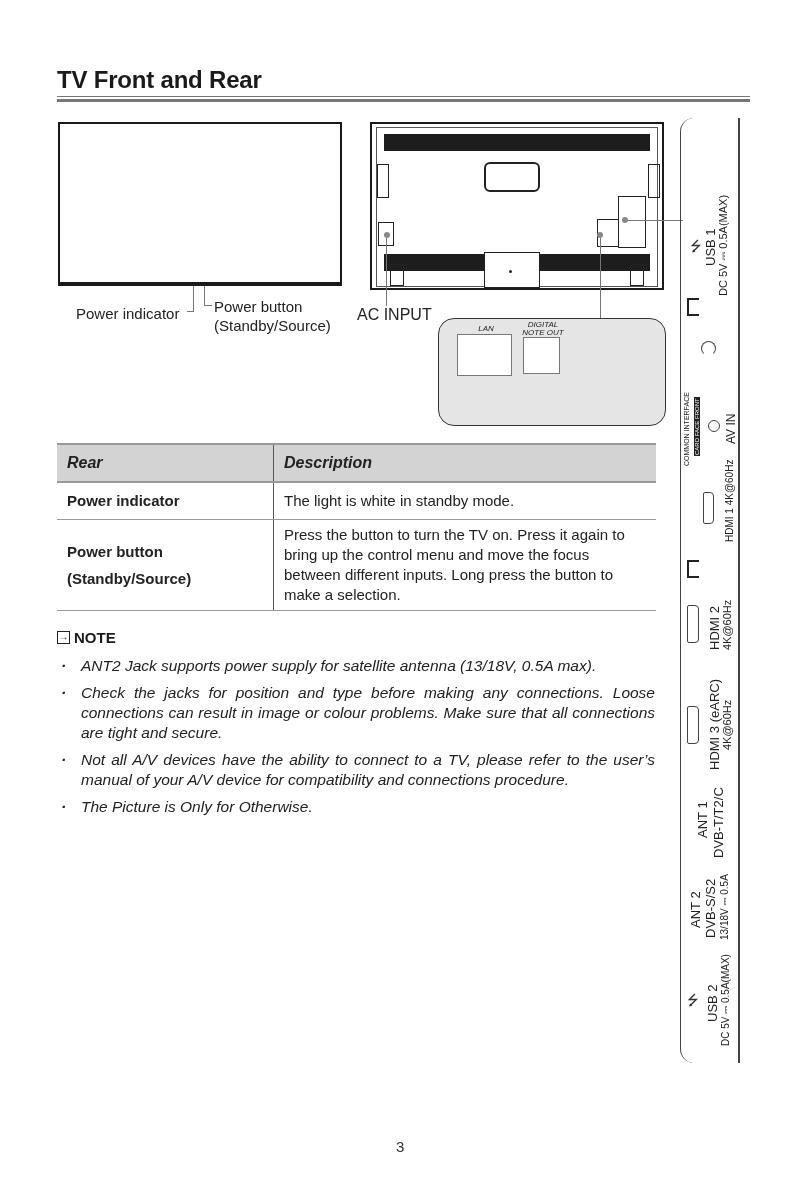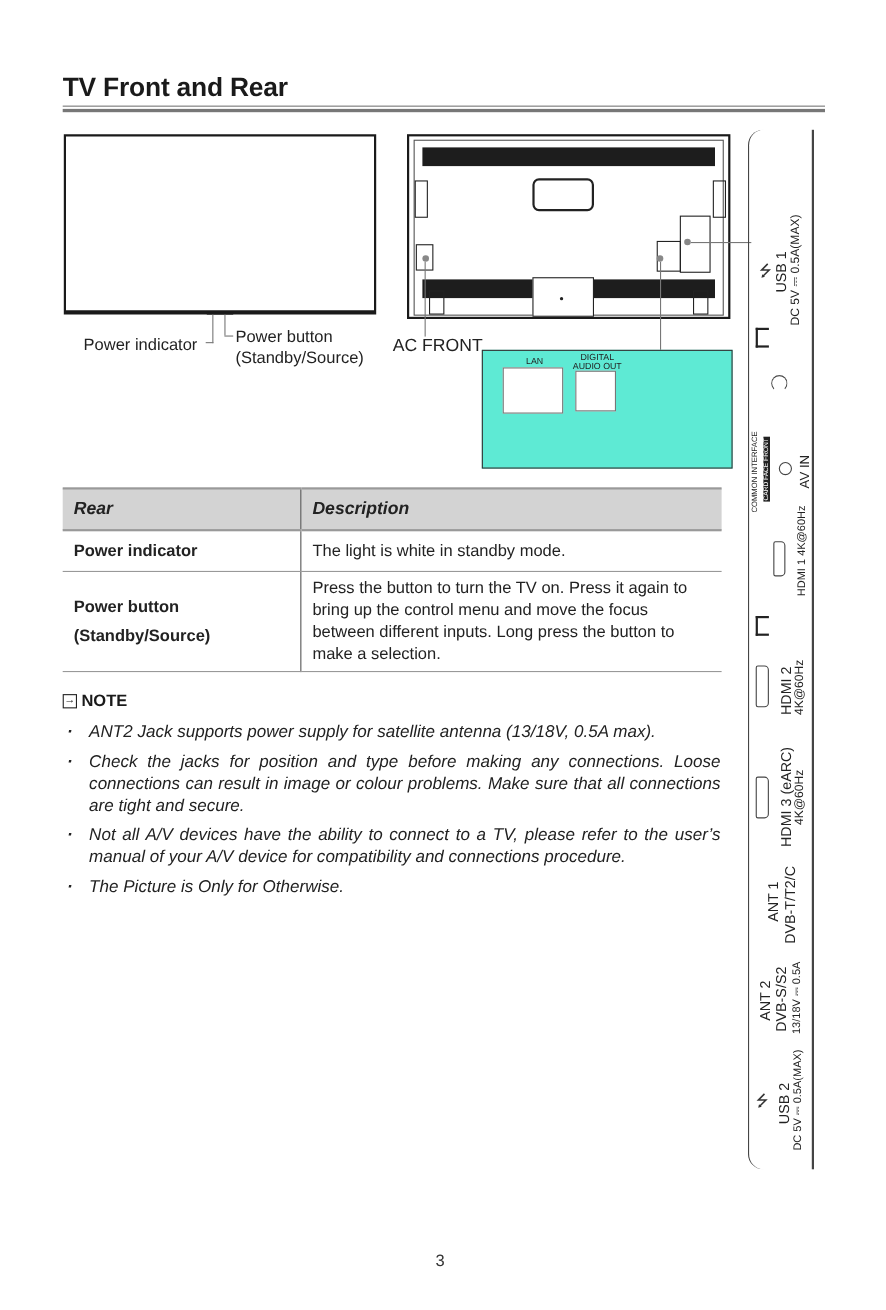--- a/index.html
+++ b/index.html
@@ -10,21 +10,21 @@
     .rule1 { left:57px; top:96px; width:693px; height:1px; background:#777; }
     .rule2 { left:57px; top:99px; width:693px; height:3px; background:#777; }
 
     
     .tv-front { left:58px; top:122px; width:280px; height:158px; border:2px solid #1a1a1a; border-bottom:4px solid #1a1a1a; background:#fff; }
     .front-lbl { font-size:15px; color:#222; line-height:19px; }
 
     
     .tv-rear { left:370px; top:122px; width:290px; height:164px; border:2px solid #1a1a1a; background:#fff; }
     .vent { background:#1d1d1d; height:17px; }
-    .conn-panel { left:438px; top:318px; width:226px; height:106px; border:1.5px solid #333; border-radius:0; background:#5eead4; }
+    .conn-panel { left:438px; top:318px; width:226px; height:106px; border:1.5px solid #333; border-radius:16px; background:#e5e5e5;font-style:italic; }
     .port-box { border:1px solid #777; background:#fff; }
     .tiny { font-size:8px; color:#222; text-align:center; line-height:8px; }
     .side-outer { left:680px; top:118px; width:58px; height:945px; border-left:1.5px solid #444; border-radius:14px 0 0 14px; }
     .vtext { position:absolute; transform-origin:left top; transform:rotate(-90deg); white-space:nowrap; color:#222; }
 
     
     table.spec { position:absolute; left:57px; top:443px; width:599px; border-collapse:collapse; font-size:15px; }
     table.spec th { background:#d3d3d3; text-align:left; font-style:italic; font-weight:bold; font-size:16px; padding:9px 10px; border-top:2px solid #999; border-bottom:2px solid #999; color:#222; }
     table.spec td { padding:5px 10px; vertical-align:middle; color:#222; border-bottom:1.5px solid #999; line-height:20px; }
     table.spec td.item { font-weight:bold; width:196px; }
@@ -76,28 +76,28 @@
     <div class="abs" style="left:18px;top:140px;width:12px;height:20px;border:1px solid #222;"></div>
     <div class="abs" style="left:258px;top:140px;width:12px;height:20px;border:1px solid #222;"></div>
   </div>
 
   <div class="abs" style="left:384px;top:232px;width:6px;height:6px;border-radius:50%;background:#888;"></div>
   <div class="abs" style="left:386px;top:238px;width:1px;height:68px;background:#777;"></div>
   <div class="abs" style="left:597px;top:232px;width:6px;height:6px;border-radius:50%;background:#888;"></div>
   <div class="abs" style="left:600px;top:238px;width:1px;height:80px;background:#777;"></div>
   <div class="abs" style="left:622px;top:217px;width:6px;height:6px;border-radius:50%;background:#888;"></div>
   <div class="abs" style="left:628px;top:220px;width:55px;height:1px;background:#777;"></div>
-  <div class="abs front-lbl" style="left:357px;top:305px;font-size:16px;">AC FRONT</div>
+  <div class="abs front-lbl" style="left:357px;top:305px;font-size:16px;">AC INPUT</div>
 
   <div class="abs conn-panel">
     <div class="abs tiny" style="left:32px;top:6px;width:30px;">LAN</div>
     <div class="abs port-box" style="left:18px;top:15px;width:53px;height:40px;"></div>
     <div class="abs tiny" style="left:76px;top:2px;width:56px;">
       <div>DIGITAL</div>
-      <div>AUDIO OUT</div>
+      <div>NOTE OUT</div>
     </div>
     <div class="abs port-box" style="left:84px;top:18px;width:35px;height:35px;"></div>
   </div>
 </div>
 
 <div>
   <div class="abs side-outer"></div>
   <div class="abs" style="left:738px;top:118px;width:1.5px;height:945px;background:#444;"></div>
 
   <div class="abs" style="left:690px;top:236px;font-size:14px;color:#333;">⭍</div>

